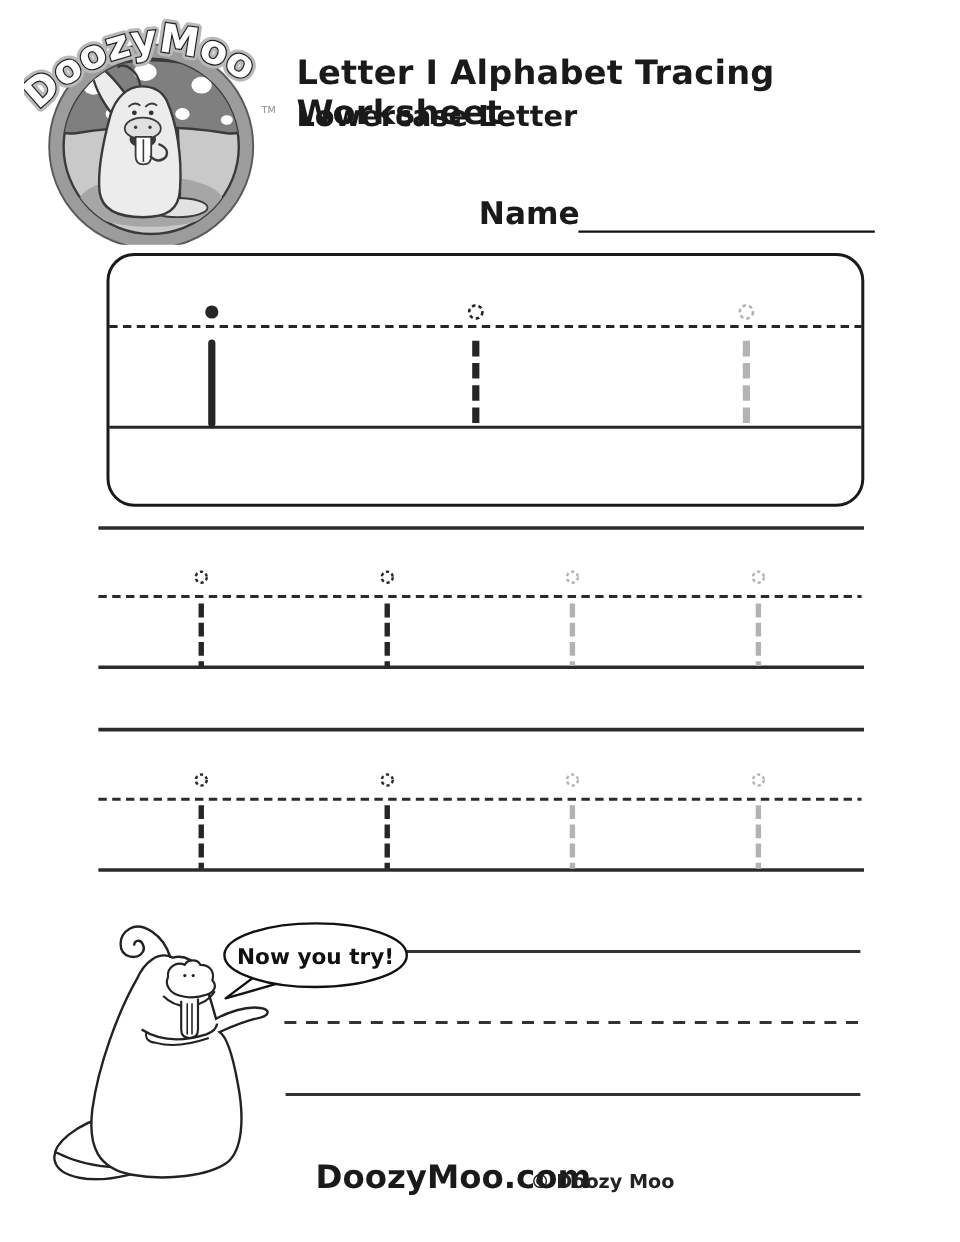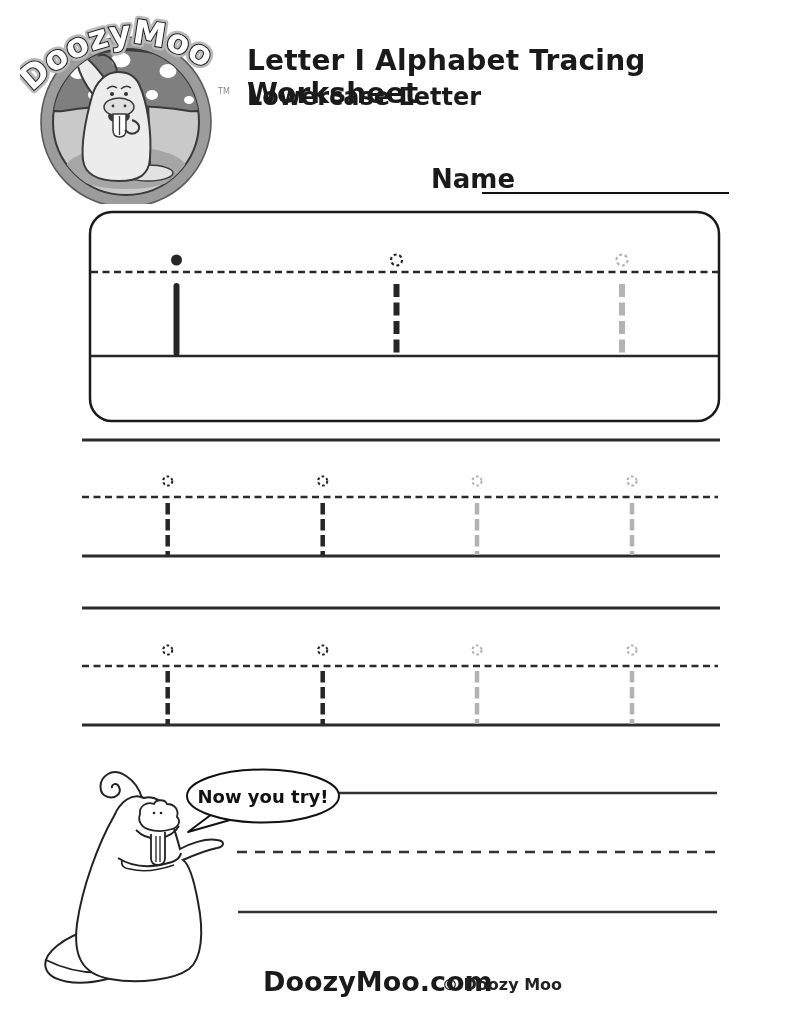--- a/index.html
+++ b/index.html
@@ -1,21 +1,21 @@
 <!DOCTYPE html>
 <html><head>
 <meta charset="utf-8">
 <style>
   html,body{margin:0;padding:0;background:#fff;}
   #page{position:relative;width:800px;height:1035px;background:#fff;overflow:hidden;
         font-family:"DejaVu Sans","Liberation Sans",sans-serif;color:#1a1a1a;}
   .abs{position:absolute;}
   #title-line1{left:247px;top:44px;font-size:28px;font-weight:700;letter-spacing:0.2px;}
   #title-line2{left:247px;top:83px;font-size:24px;font-weight:700;}
-  #name-label{left:399px;top:164px;font-size:26px;font-weight:700;margin-left:32px;}
+  #name-label{left:399px;top:164px;font-size:26px;font-weight:700;}
   #footer-site{left:263px;top:966px;font-size:27px;font-weight:700;}
   #footer-copy{left:442px;top:975px;font-size:16px;font-weight:700;color:#222;}
   svg text{font-family:"DejaVu Sans","Liberation Sans",sans-serif;}
   .bubble-text{font-size:18px;font-weight:700;fill:#111;}
 </style>
 </head>
 <body>
 
 <div id="page">
 

